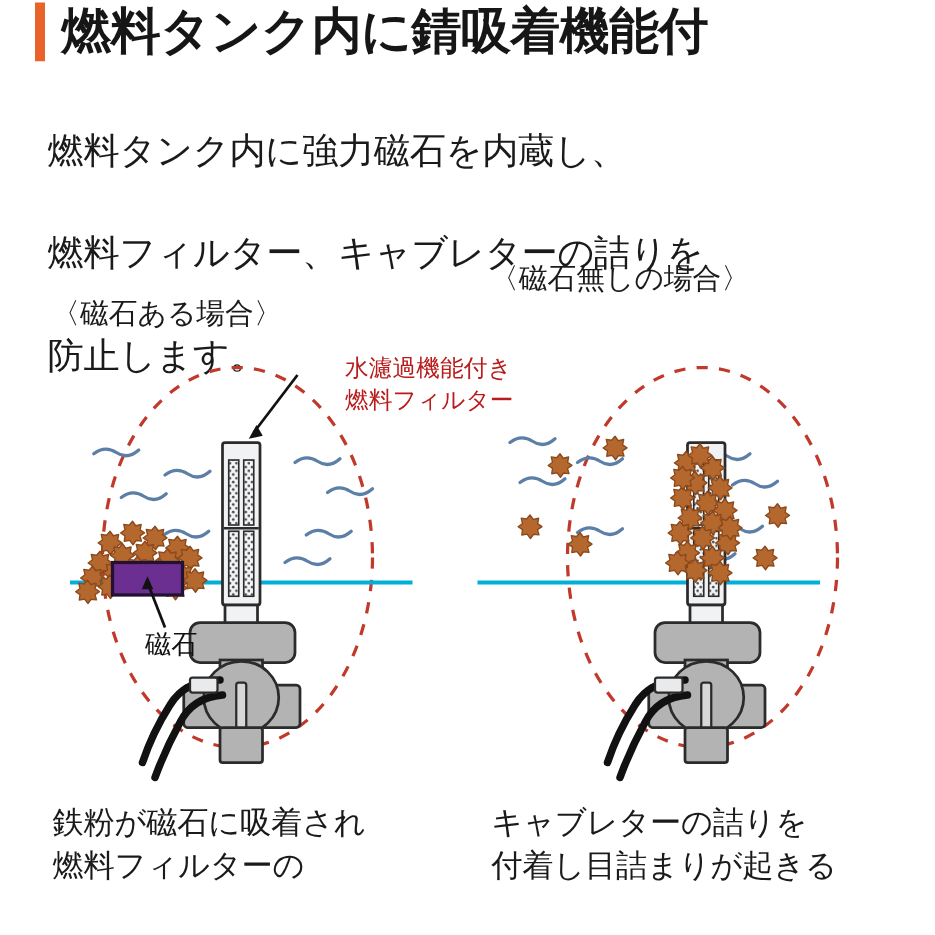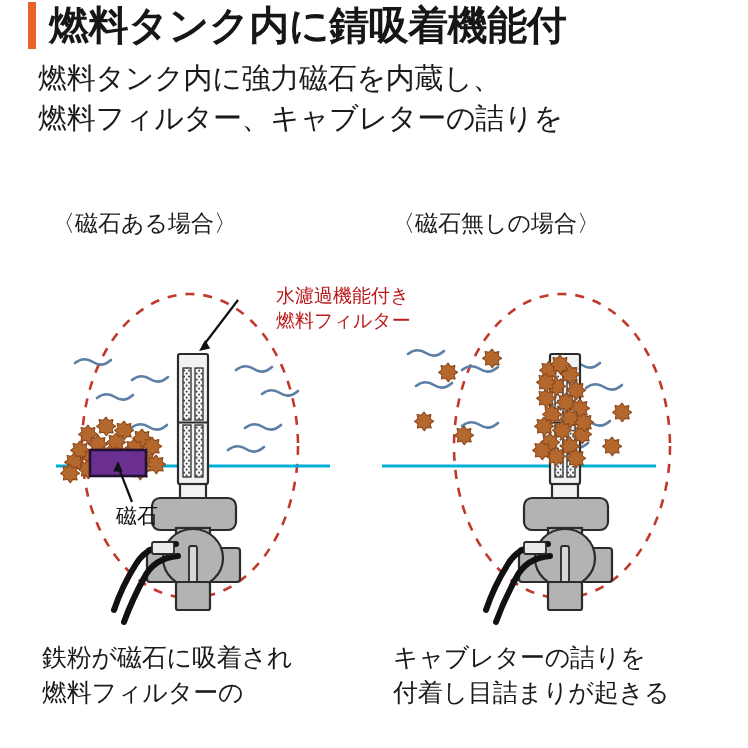--- a/index.html
+++ b/index.html
@@ -13,29 +13,29 @@
   
   .title-row{position:absolute;left:28px;top:2px;display:flex;align-items:flex-start;}
   .title-bar{width:8px;height:47px;background:#e8622a;margin-right:13px;flex:0 0 auto;}
   .title-text{
     font-size:40px;font-weight:700;line-height:47px;letter-spacing:-0.5px;
     color:#161616;white-space:nowrap;font-family:"DejaVu Sans",sans-serif;
   }
   .lead{position:absolute;left:38px;top:58px;width:680px;}
   .lead-line{
     font-size:29px;line-height:40px;color:#1a1a1a;letter-spacing:-0.3px;
-    white-space:nowrap;font-family:"DejaVu Sans",sans-serif;
+    white-space:nowrap;font-family:"DejaVu Sans",sans-serif;margin-top:42px;
   }
 
   
   .case-label{
     position:absolute;top:208px;font-size:23px;line-height:30px;
     color:#1a1a1a;white-space:nowrap;font-family:"DejaVu Sans",sans-serif;
   }
-  .case-label.left{left:52px;}
+  .case-label.left{left:41px;margin-top:28px;}
   .case-label.right{left:392px;}
 
   
   .panel{position:absolute;top:258px;width:374px;height:376px;}
   .panel.left{left:0;}
   .panel.right{left:374px;}
   .panel svg{display:block;width:374px;height:376px;}
 
   
   .callout{
@@ -64,20 +64,21 @@
 <div id="page">
 
   <div class="title-row">
     <div class="title-bar"></div>
     <div class="title-text">燃料タンク内に錆吸着機能付</div>
   </div>
 
   <div class="lead">
     <div class="lead-line">燃料タンク内に強力磁石を内蔵し、</div>
     <div class="lead-line">燃料フィルター、キャブレターの詰りを</div>
+    <div class="lead-line">防止します。</div>
   </div>
 
   <div class="case-label left">〈磁石ある場合〉</div>
   <div class="case-label right">〈磁石無しの場合〉</div>
 
   <div class="panel left">
     <svg viewBox="0 0 374 376" xmlns="http://www.w3.org/2000/svg">
       <defs>
 
         <pattern id="meshL" x="0" y="0" width="5" height="6" patternUnits="userSpaceOnUse">

